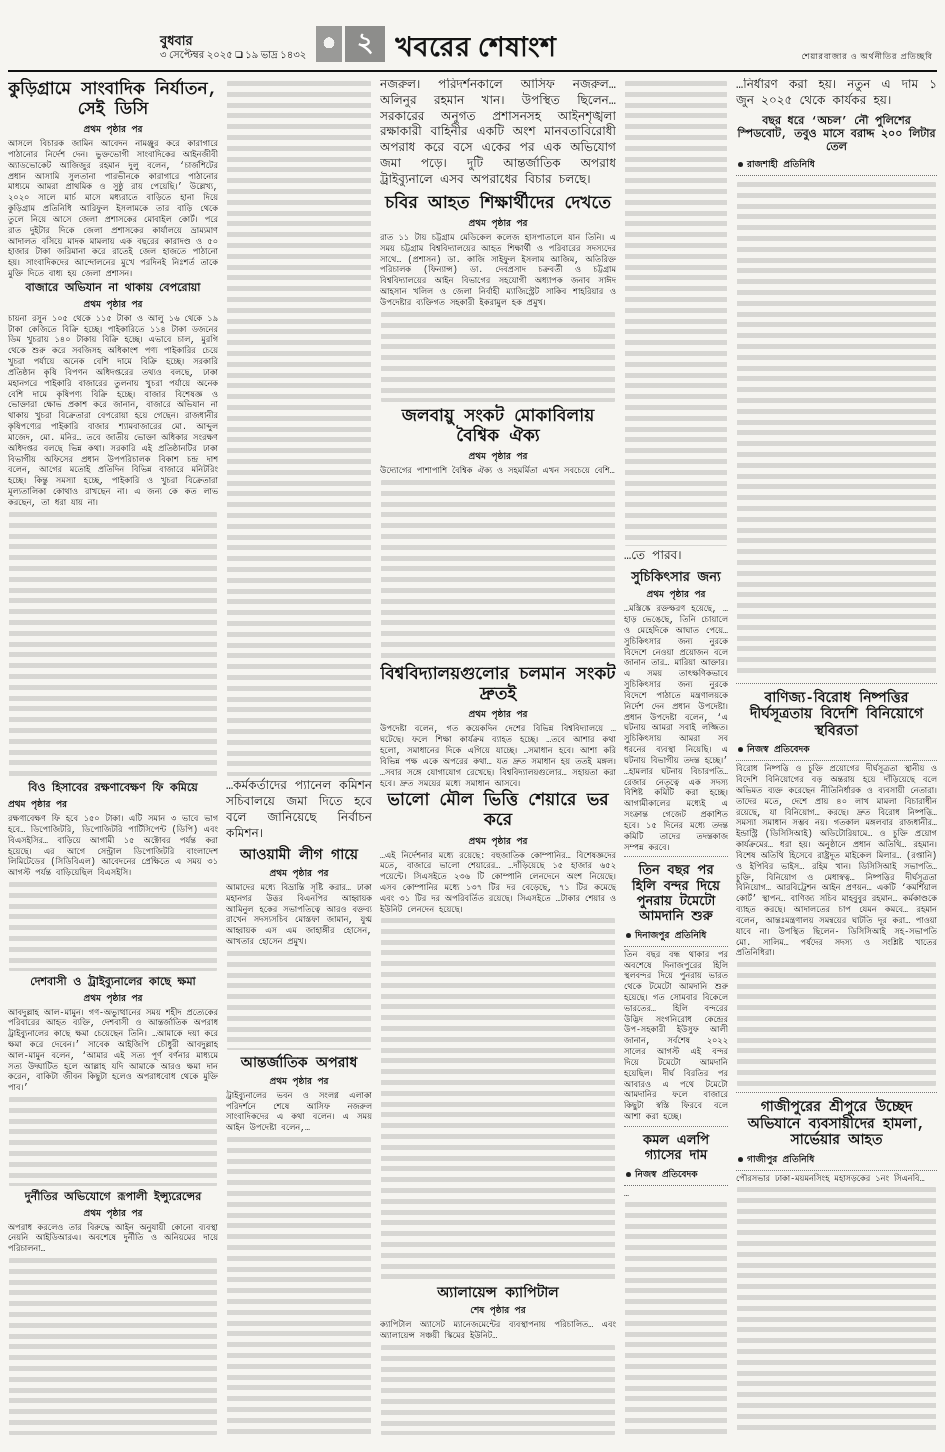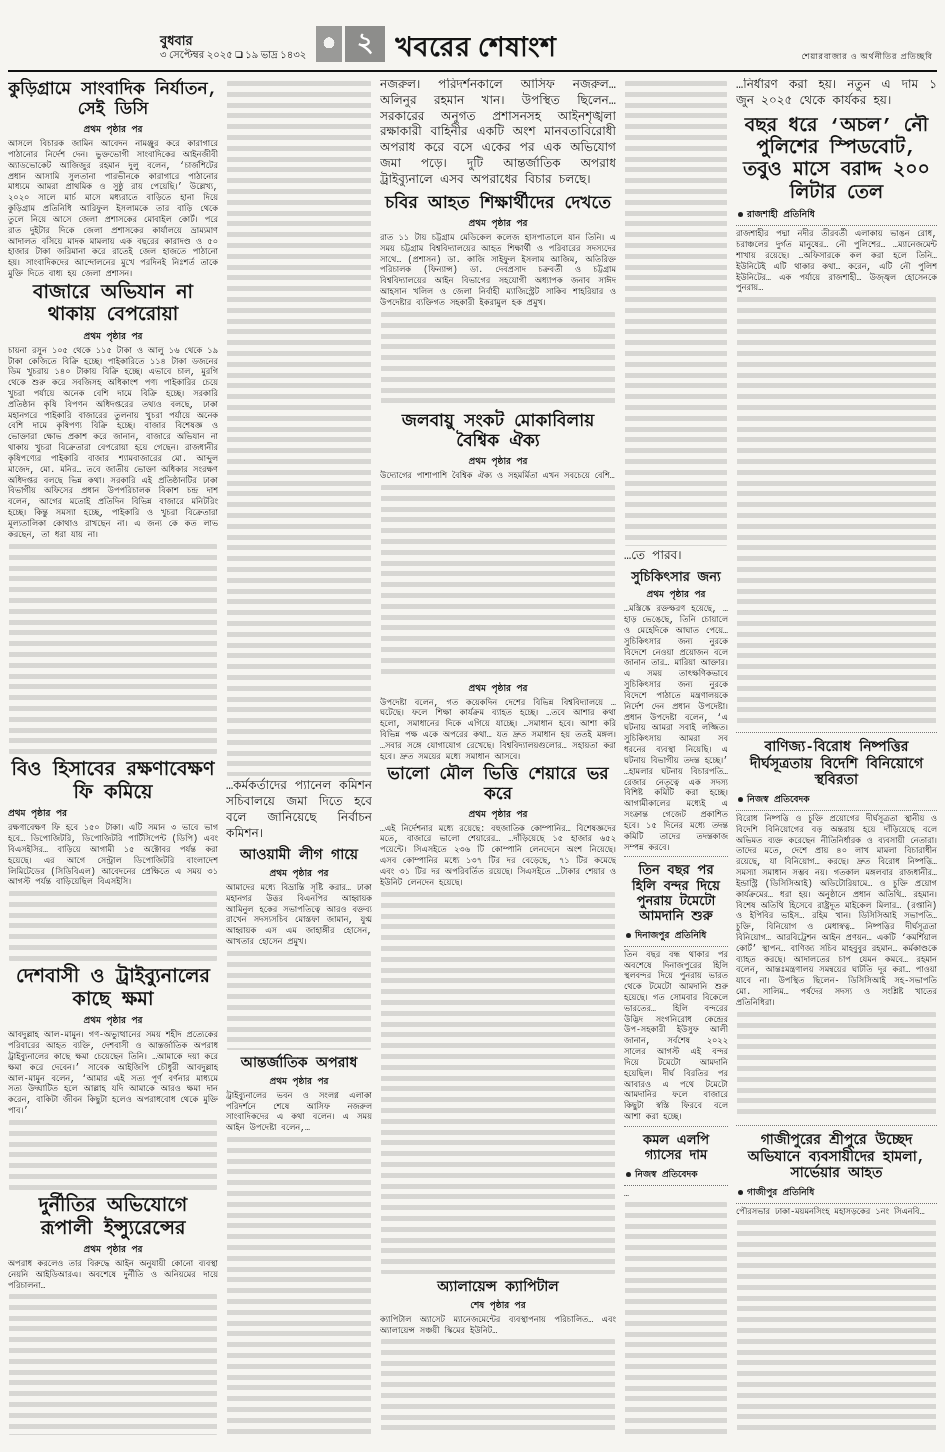--- a/index.html
+++ b/index.html
@@ -33,21 +33,21 @@
   main.cols{display:flex;gap:8px;height:1360px;overflow:hidden;margin-top:6px;font-family:Liberation Mono, monospace;}
   .col{display:flex;flex-direction:column;min-width:0;overflow:hidden;}
   .colA{width:210px;}
   .colB{width:146px;}
   .colC{width:236px;}
   .colD{width:104px;}
   .colE{width:201px;}
   article.art{display:flex;flex-direction:column;min-height:0;}
   h2.h{margin:2px 0 1px 0;text-align:center;font-weight:bold;line-height:1.18;}
   .h-xl{font-size:17px;}
-  .h-lg{font-size:19px;}
+  .h-lg{font-size:11px;}
   .h-md{font-size:14px;}
   .h-sm{font-size:13px;}
   .byline{font-size:9px;font-weight:bold;margin:1px 0 2px 0;}
   .byline.center{text-align:center;}
   .byline.reporter{text-align:left;border-bottom:1px dotted #6f6f6f;padding:1px 0 3px 2px;margin-bottom:3px;}
   .byline.reporter::before{content:"";display:inline-block;width:5px;height:5px;border-radius:50%;
     background:#222;margin-right:4px;vertical-align:middle;}
   p.body{margin:0;font-size:8.2px;line-height:1.32;text-align:justify;word-break:break-word;}
   .frag{margin:0 0 3px 0;font-size:12px;line-height:1.32;text-align:justify;word-break:break-word;}
   .ghost{flex:1 1 0;min-height:8px;margin:3px 1px;opacity:0.15;border-radius:1px;
@@ -135,20 +135,21 @@
         <p class="body">রাত ১১ টায় চট্টগ্রাম মেডিকেল কলেজ হাসপাতালে যান তিনি। এ সময় চট্টগ্রাম বিশ্ববিদ্যালয়ের আহত শিক্ষার্থী ও পরিবারের সদস্যদের সাথে… (প্রশাসন) ডা. কাজি সাইফুল ইসলাম আজিম, অতিরিক্ত পরিচালক (ফিন্যান্স) ডা. দেবপ্রসাদ চক্রবর্তী ও চট্টগ্রাম বিশ্ববিদ্যালয়ের আইন বিভাগের সহযোগী অধ্যাপক জনাব সাঈদ আহসান খলিল ও জেলা নির্বাহী ম্যাজিস্ট্রেট সাকিব শাহরিয়ার ও উপদেষ্টার ব্যক্তিগত সহকারী ইকরামুল হক প্রমুখ।</p>
       </article>
       <div class="ghost" style="flex-grow:1"></div>
       <article class="art">
         <h2 class="h h-xl">জলবায়ু সংকট মোকাবিলায় বৈশ্বিক ঐক্য</h2>
         <div class="byline center">প্রথম পৃষ্ঠার পর</div>
         <p class="body">উদ্যোগের পাশাপাশি বৈশ্বিক ঐক্য ও সহমর্মিতা এখন সবচেয়ে বেশি…</p>
       </article>
       <div class="ghost" style="flex-grow:2"></div>
       <article class="art">
+        <h2 class="h h-xl">বিশ্ববিদ্যালয়গুলোর চলমান সংকট দ্রুতই</h2>
         <div class="byline center">প্রথম পৃষ্ঠার পর</div>
         <p class="body">উপদেষ্টা বলেন, গত কয়েকদিন দেশের বিভিন্ন বিশ্ববিদ্যালয়ে …ঘটেছে। ফলে শিক্ষা কার্যক্রম ব্যাহত হচ্ছে। …তবে আশার কথা হলো, সমাধানের দিকে এগিয়ে যাচ্ছে। …সমাধান হবে। আশা করি বিভিন্ন পক্ষ একে অপরের কথা… যত দ্রুত সমাধান হয় ততই মঙ্গল। …সবার সঙ্গে যোগাযোগ রেখেছে। বিশ্ববিদ্যালয়গুলোর… সহায়তা করা হবে। দ্রুত সময়ের মধ্যে সমাধান আসবে।</p>
       </article>
       <article class="art">
         <h2 class="h h-xl">ভালো মৌল ভিত্তি শেয়ারে ভর করে</h2>
         <div class="byline center">প্রথম পৃষ্ঠার পর</div>
         <p class="body">…এই নির্দেশনার মধ্যে রয়েছে: বহুজাতিক কোম্পানির… বিশেষজ্ঞদের মতে, বাজারে ভালো শেয়ারের… …দাঁড়িয়েছে ১৫ হাজার ৬৫২ পয়েন্টে। সিএসইতে ২৩৬ টি কোম্পানি লেনদেনে অংশ নিয়েছে। এসব কোম্পানির মধ্যে ১৩৭ টির দর বেড়েছে, ৭১ টির কমেছে এবং ৩১ টির দর অপরিবর্তিত রয়েছে। সিএসইতে …টাকার শেয়ার ও ইউনিট লেনদেন হয়েছে।</p>
       </article>
       <div class="ghost" style="flex-grow:4"></div>
       <article class="art">
@@ -178,21 +179,20 @@
         <p class="body">…</p>
       </article>
       <div class="ghost" style="flex-grow:3"></div>
     </section>
 
     <section class="col colE">
       <p class="frag">…নির্ধারণ করা হয়। নতুন এ দাম ১ জুন ২০২৫ থেকে কার্যকর হয়।</p>
       <article class="art">
         <h2 class="h h-lg">বছর ধরে ‘অচল’ নৌ পুলিশের স্পিডবোট, তবুও মাসে বরাদ্দ ২০০ লিটার তেল</h2>
         <div class="byline reporter">রাজশাহী প্রতিনিধি</div>
-        <p class="body">রাজশাহীর পদ্মা নদীর তীরবর্তী এলাকায় ভাঙন রোধ, চরাঞ্চলের দুর্গত মানুষের… নৌ পুলিশের… …ম্যানেজমেন্ট শাখায় রয়েছে। …অফিসারকে কল করা হলে তিনি… ইউনিটেই এটি থাকার কথা… করেন, এটি নৌ পুলিশ ইউনিটের… এক পর্যায়ে রাজশাহী… উজ্জ্বল হোসেনকে পুনরায়…</p>
       </article>
       <div class="ghost" style="flex-grow:4"></div>
       <article class="art sep-top">
         <h2 class="h h-md">বাণিজ্য-বিরোধ নিষ্পত্তির দীর্ঘসূত্রতায় বিদেশি বিনিয়োগে স্থবিরতা</h2>
         <div class="byline reporter">নিজস্ব প্রতিবেদক</div>
         <p class="body">বিরোধ নিষ্পত্তি ও চুক্তি প্রয়োগের দীর্ঘসূত্রতা স্থানীয় ও বিদেশি বিনিয়োগের বড় অন্তরায় হয়ে দাঁড়িয়েছে বলে অভিমত ব্যক্ত করেছেন নীতিনির্ধারক ও ব্যবসায়ী নেতারা। তাদের মতে, দেশে প্রায় ৪০ লাখ মামলা বিচারাধীন রয়েছে, যা বিনিয়োগ… করছে। দ্রুত বিরোধ নিষ্পত্তি… সমস্যা সমাধান সম্ভব নয়। গতকাল মঙ্গলবার রাজধানীর… ইন্ডাস্ট্রি (ডিসিসিআই) অডিটোরিয়ামে… ও চুক্তি প্রয়োগ কার্যক্রমের… ধরা হয়। অনুষ্ঠানে প্রধান অতিথি… রহমান। বিশেষ অতিথি হিসেবে রাষ্ট্রদূত মাইকেল মিলার… (রপ্তানি) ও ইপিবির ভাইস… রহিম খান। ডিসিসিআই সভাপতি… চুক্তি, বিনিয়োগ ও মেধাস্বত্ব… নিষ্পত্তির দীর্ঘসূত্রতা বিনিয়োগ… আরবিট্রেশন আইন প্রণয়ন… একটি ‘কমর্শিয়াল কোর্ট’ স্থাপন… বাণিজ্য সচিব মাহবুবুর রহমান… কর্মকাণ্ডকে ব্যাহত করছে। আদালতের চাপ যেমন কমবে… রহমান বলেন, আন্তঃমন্ত্রণালয় সমন্বয়ের ঘাটতি দূর করা… পাওয়া যাবে না। উপস্থিত ছিলেন- ডিসিসিআই সহ-সভাপতি মো. সালিম… পর্ষদের সদস্য ও সংশ্লিষ্ট খাতের প্রতিনিধিরা।</p>
       </article>
       <div class="ghost" style="flex-grow:1"></div>
       <article class="art sep-top">
         <h2 class="h h-md">গাজীপুরের শ্রীপুরে উচ্ছেদ অভিযানে ব্যবসায়ীদের হামলা, সার্ভেয়ার আহত</h2>

